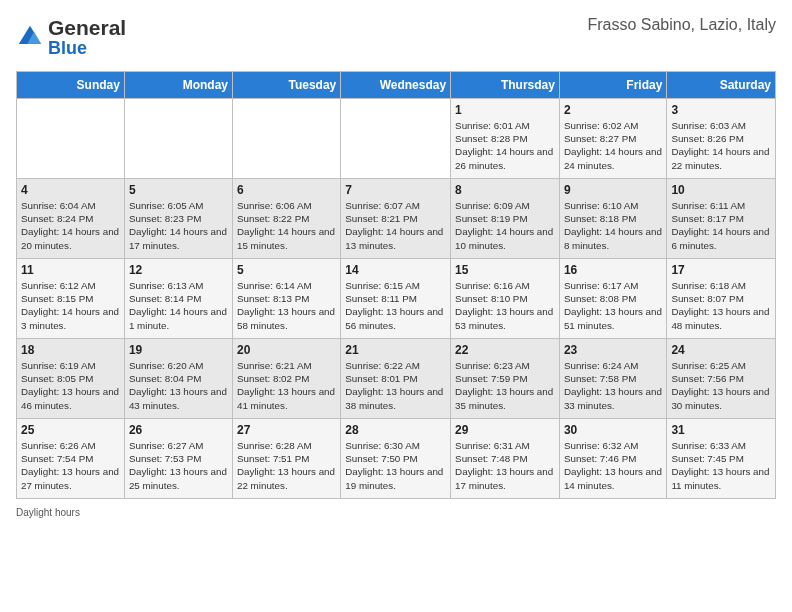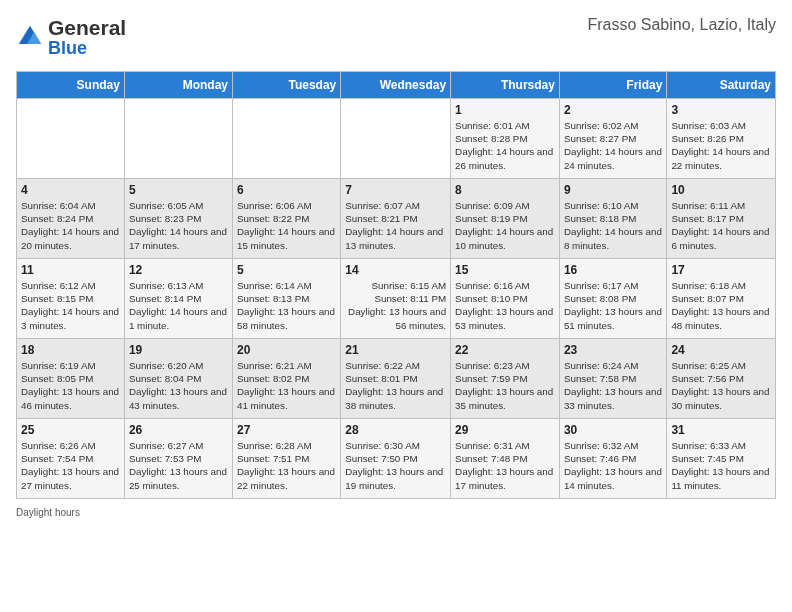--- a/index.html
+++ b/index.html
@@ -215,21 +215,21 @@
 Daylight: 14 hours and 1 minute.</div>
         </td>
         <td>
           <div class="day-number">5</div>
           <div class="day-info" style="white-space: pre-line;">Sunrise: 6:14 AM
 Sunset: 8:13 PM
 Daylight: 13 hours and 58 minutes.</div>
         </td>
         <td>
           <div class="day-number">14</div>
-          <div class="day-info" style="white-space: pre-line; text-align: right;">Sunrise: 6:15 AM
+          <div class="day-info" style="white-space: pre-line;">Sunrise: 6:15 AM
 Sunset: 8:11 PM
 Daylight: 13 hours and 56 minutes.</div>
         </td>
         <td>
           <div class="day-number">15</div>
           <div class="day-info" style="white-space: pre-line;">Sunrise: 6:16 AM
 Sunset: 8:10 PM
 Daylight: 13 hours and 53 minutes.</div>
         </td>
         <td>

